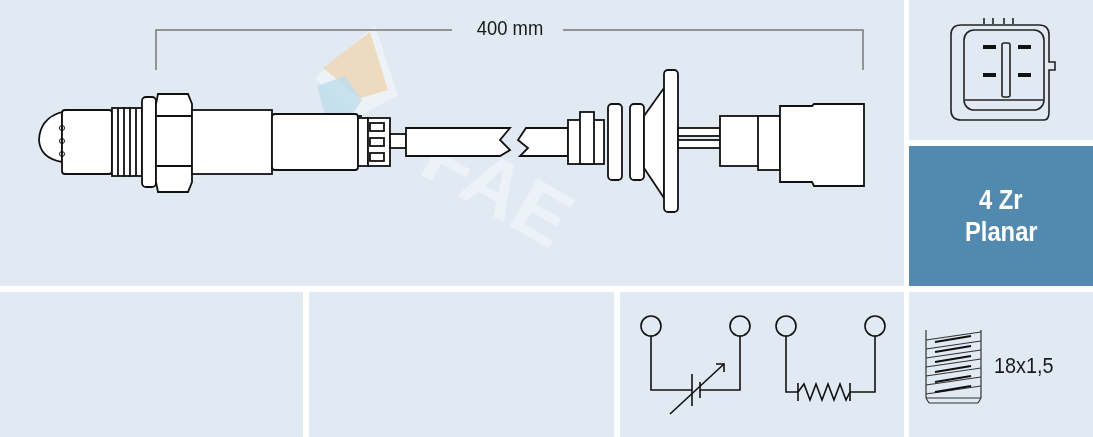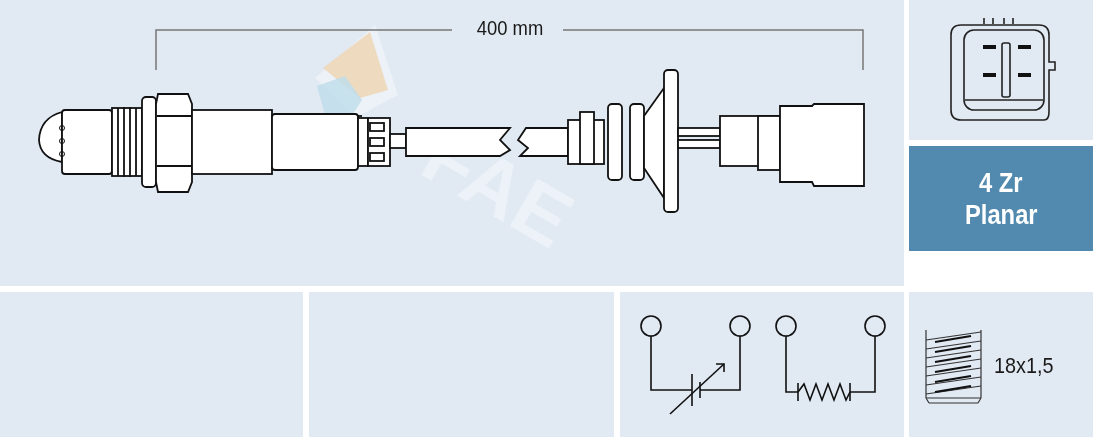--- a/index.html
+++ b/index.html
@@ -2,21 +2,21 @@
 <html><head>
 <meta charset="utf-8">
 <style>
   html, body { margin:0; padding:0; background:#ffffff; }
   body { width:1093px; height:437px; position:relative; overflow:hidden;
          font-family:"Liberation Sans", sans-serif; }
   .panel { position:absolute; background:#e1e9f3; }
   .blue { background:#528aaf; }
   #main { left:0; top:0; width:904px; height:286px; }
   #conn { left:909px; top:0; width:184px; height:140px; }
-  #tech { left:909px; top:146px; width:184px; height:105px;
+  #tech { left:909px; top:146px; width:184px; height:140px;
           display:flex; flex-direction:column; align-items:center; justify-content:center; }
   #b1 { left:0; top:292px; width:303px; height:145px; }
   #b2 { left:309px; top:292px; width:305px; height:145px; }
   #b3 { left:620px; top:292px; width:284px; height:145px; }
   #b4 { left:909px; top:292px; width:184px; height:145px; }
   svg { position:absolute; left:0; top:0; }
   .tech-line { color:#ffffff; font-weight:bold; font-size:27px; line-height:32px;
                font-family:"Liberation Sans", sans-serif; transform:scaleX(0.88); }
   .dim-label { position:absolute; left:455px; top:17px; width:110px; text-align:center;
                font-size:20px; color:#1a1a1a; background:#e1e9f3; transform:scaleX(0.92); }

